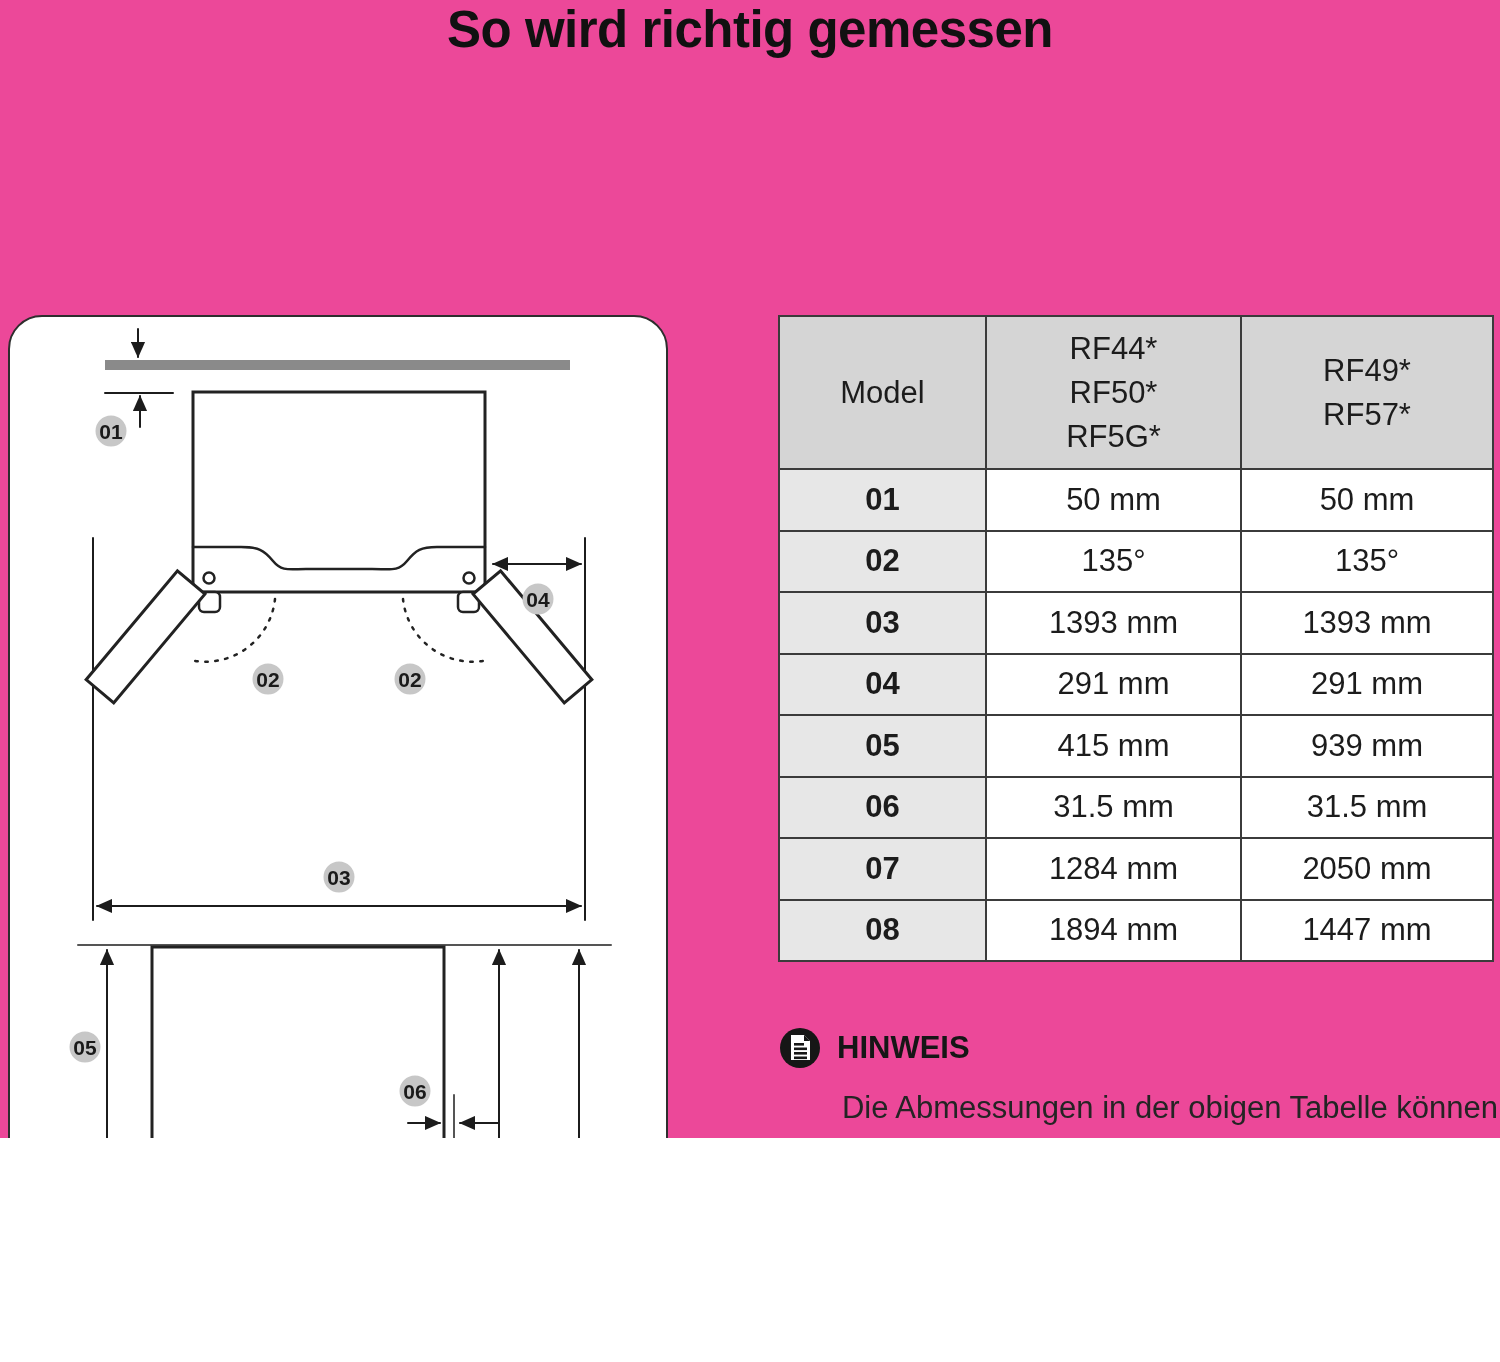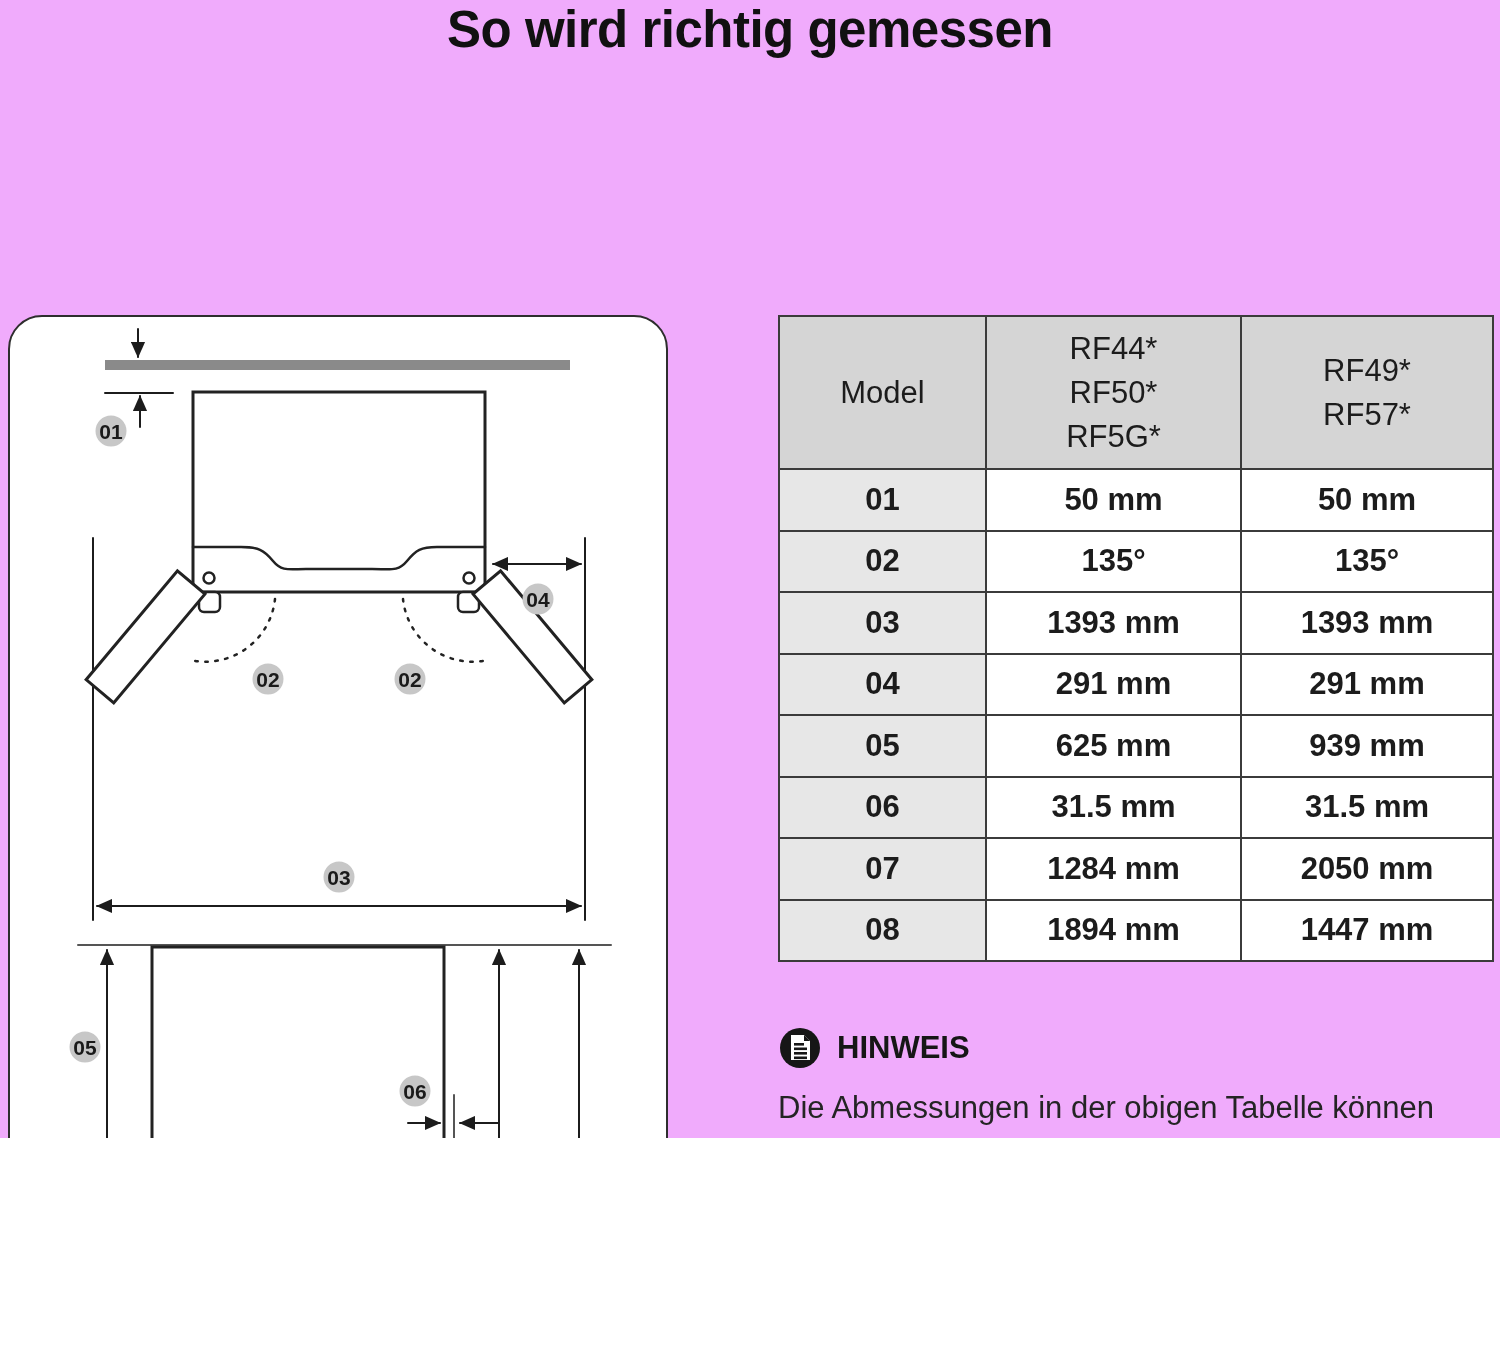--- a/index.html
+++ b/index.html
@@ -1,36 +1,36 @@
 <!DOCTYPE html>
 <html><head>
 <meta charset="utf-8">
 <style>
   html,body{margin:0;padding:0;background:#ffffff;}
-  .page{position:relative;width:1500px;height:1138px;background:#f0abfc;overflow:hidden;
+  .page{position:relative;width:1500px;height:1138px;background:#ec4899;overflow:hidden;
         font-family:"Liberation Sans", sans-serif;color:#1c1c1c;}
   .title{position:absolute;top:0px;left:0;width:100%;margin:0;text-align:center;
          font-size:51px;font-weight:700;letter-spacing:-0.5px;color:#111;}
   .panel{position:absolute;left:8px;top:315px;width:660px;height:1042px;
          border:2.5px solid #2e2e2e;border-radius:34px;box-sizing:border-box;background:#fff;}
   .panel svg{width:100%;height:100%;display:block;}
 
   table.spec{position:absolute;left:778px;top:315px;width:714px;border-collapse:collapse;
              table-layout:fixed;text-align:center;font-size:31px;color:#1c1c1c;}
   table.spec col.c1{width:207px;} table.spec col.c2{width:255px;} table.spec col.c3{width:252px;}
   table.spec th,table.spec td{border:2.5px solid #3b3b3b;padding:0;}
   table.spec thead th{height:151px;background:#d5d5d5;font-weight:400;}
   table.spec thead .mline{display:block;line-height:44px;}
-  table.spec tbody td{height:59.5px;background:#ffffff;font-weight:700;}
+  table.spec tbody td{height:59.5px;background:#ffffff;font-weight:400;}
   table.spec tbody td.id{background:#e7e7e7;font-weight:700;}
 
   .note{position:absolute;left:778px;top:1026px;width:720px;}
   .note-head{display:flex;align-items:center;gap:15px;}
   .note-head .hd{font-size:31px;font-weight:700;color:#161616;}
-  .note p{margin:16px 0 0 0;font-size:31px;line-height:43px;color:#242424;}
+  .note p{margin:16px 0 0 0;font-size:31px;line-height:43px;color:#242424;text-align:right;}
   .note p span{display:block;white-space:nowrap;}
 </style>
 </head>
 <body>
 
 <div class="page">
 
   <h1 class="title">So wird richtig gemessen</h1>
 
   <div class="panel">
@@ -175,21 +175,21 @@
         <td>1393 mm</td>
         <td>1393 mm</td>
       </tr>
       <tr>
         <td class="id">04</td>
         <td>291 mm</td>
         <td>291 mm</td>
       </tr>
       <tr>
         <td class="id">05</td>
-        <td>625 mm</td>
+        <td>415 mm</td>
         <td>939 mm</td>
       </tr>
       <tr>
         <td class="id">06</td>
         <td>31.5 mm</td>
         <td>31.5 mm</td>
       </tr>
       <tr>
         <td class="id">07</td>
         <td>1284 mm</td>

